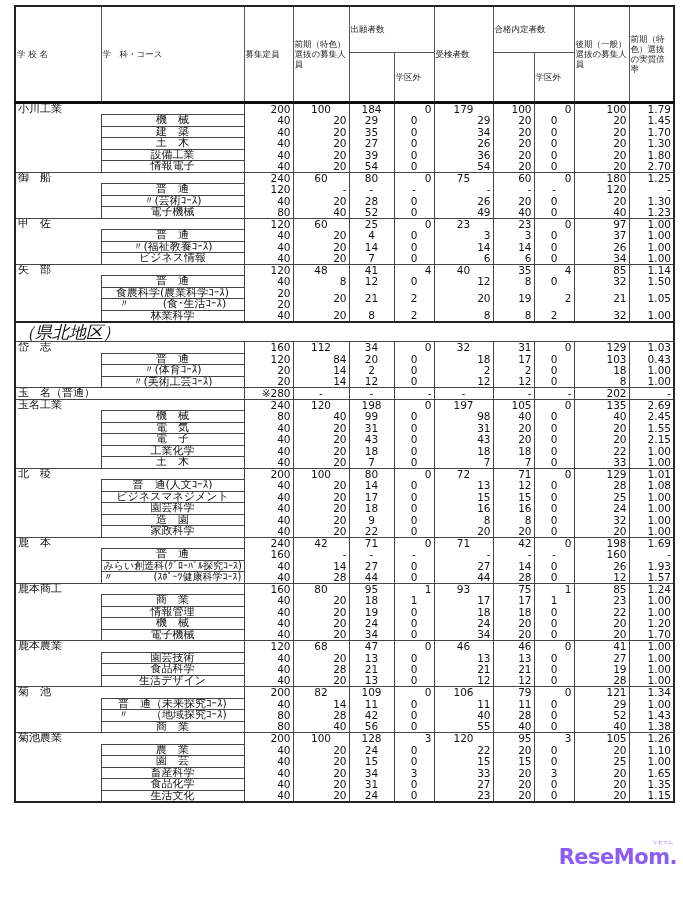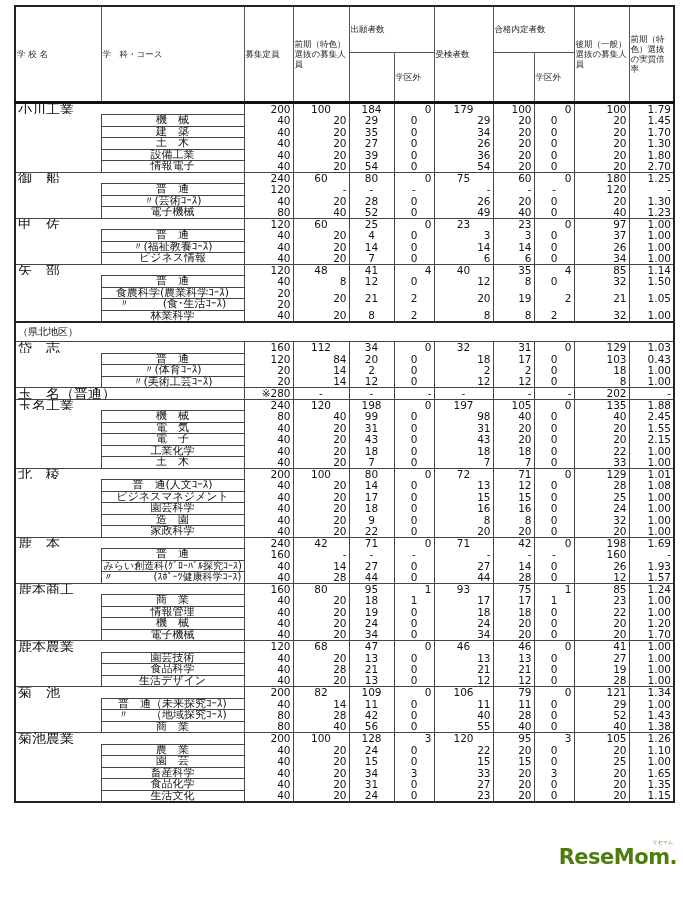--- a/index.html
+++ b/index.html
@@ -9,30 +9,30 @@
   table { border-collapse: collapse; width: 659px; table-layout: fixed;
           border: 2px solid #222; font-size: 10.5px; line-height: 10.5px; }
   td, th { padding: 0 2px; height: 10.5px; white-space: nowrap; overflow: hidden; }
   thead th { font-weight: normal; font-size: 8.5px; line-height: 10px; color: #222;
              border: 1px solid #555; text-align: left; vertical-align: middle; padding: 17px 1px; }
   thead tr.h1 th.tall { height: 34px; }
   thead tr.h2 th { height: 14px; }
   thead { border-bottom: 3px solid #111; }
   td.num { text-align: right; border-left: 1px solid #444; border-right: 1px solid #444; }
   td.c { text-align: center; }
-  td.school { border-right: none; font-size: 14px; }
+  td.school { border-right: none; font-size: 11px; }
   td.course { border-left: 1px solid #444; border-bottom: 1px solid #444; border-top: 1px solid #444; font-size: 11px; text-align: center; }
   td.course.small { font-size: 10px; }
   tr.school-row td { border-top: 1px solid #444; }
   tr.school-row td.school { border-top: 1px solid #444; }
   td.blank-school { border-top: none; border-bottom: none; }
-  tr.region td { height: 18px; border-top: 2px solid #222; border-bottom: 1px solid #444; font-size: 10px; }
+  tr.region td { height: 18px; border-top: 2px solid #222; border-bottom: 1px solid #444; font-size: 17px; font-style: italic; }
   tr.after-region td { border-top: 1px solid #444; margin-top: 6px; }
   .watermark { position: absolute; right: 6px; top: 845px; font-family: "DejaVu Sans", sans-serif;
-               font-weight: bold; font-size: 21px; color: #4d7c0f; letter-spacing: -0.5px; }
+               font-weight: bold; font-size: 21px; color: #8b5cf6; letter-spacing: -0.5px; }
   .watermark small { position: absolute; right: 4px; top: -6px; font-size: 5px; font-weight: normal; letter-spacing: 0; }
 </style>
 </head>
 <body>
 
 <div class="wrap">
   <table>
     <colgroup>
       <col style="width:86px">
         <col style="width:143px">
@@ -370,21 +370,21 @@
         <tr class="school-row">
           <td colspan="2" class="school">玉名工業</td>
           <td class="num">240</td>
           <td class="num c">120</td>
           <td class="num c">198</td>
           <td class="num">0</td>
           <td class="num c">197</td>
           <td class="num">105</td>
           <td class="num">0</td>
           <td class="num">135</td>
-          <td class="num">1.88</td>
+          <td class="num">2.69</td>
         </tr>
         <tr>
           <td class="blank-school"></td>
           <td class="course">機　械</td>
           <td class="num">80</td>
           <td class="num">40</td>
           <td class="num c">99</td>
           <td class="num c">0</td>
           <td class="num">98</td>
           <td class="num">40</td>

